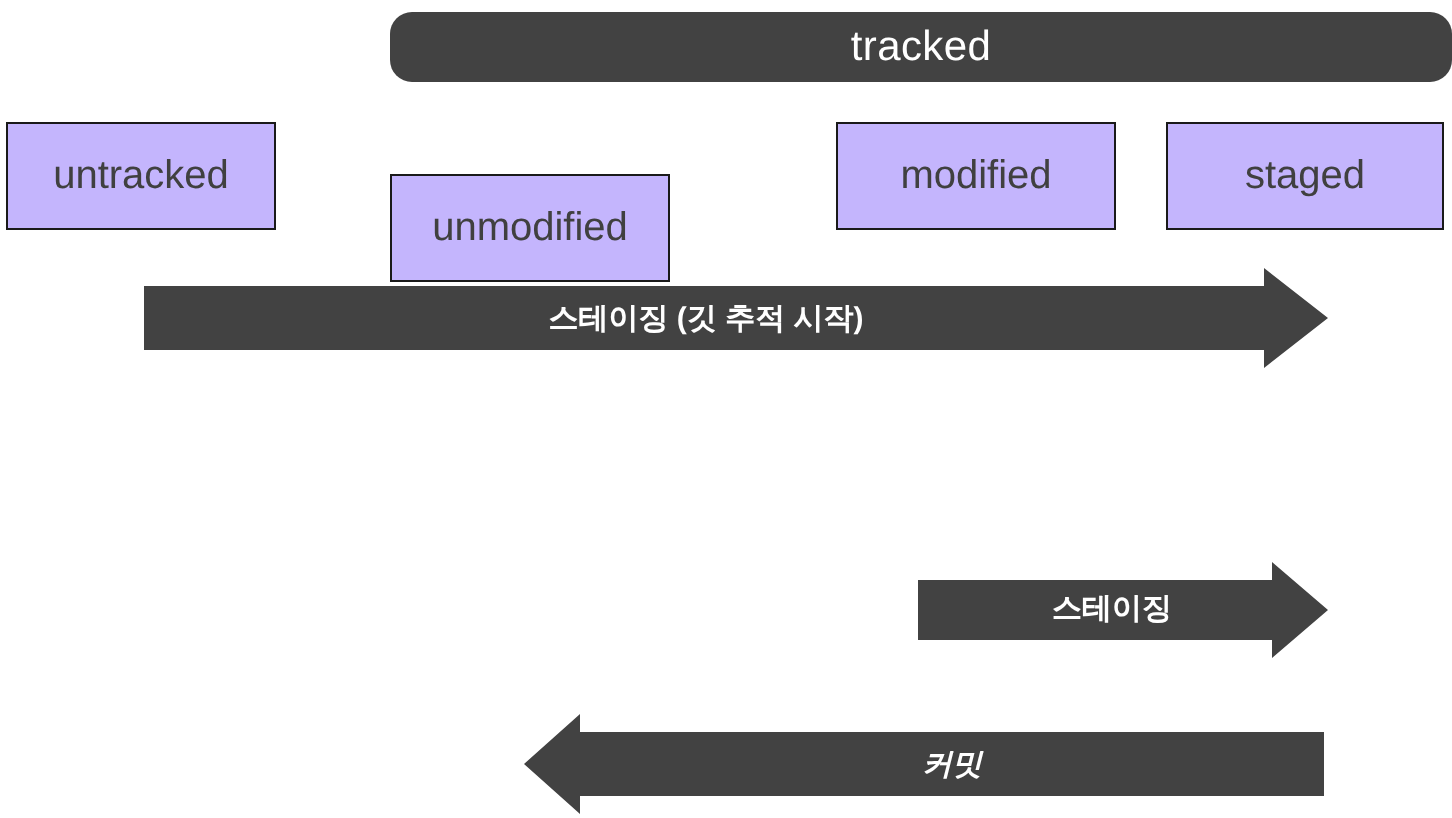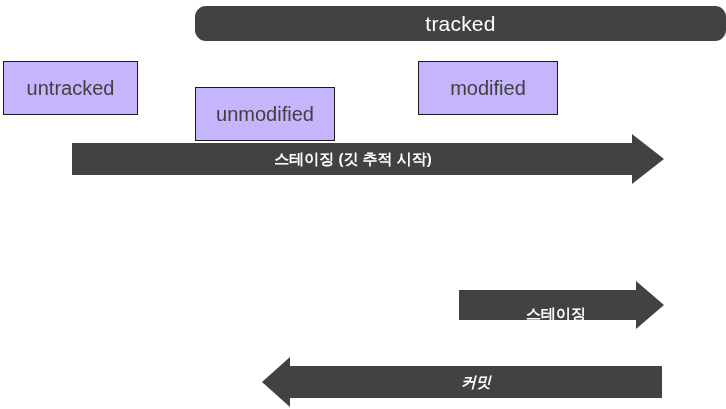--- a/index.html
+++ b/index.html
@@ -70,21 +70,21 @@
     white-space: nowrap;
   }
 
   .arrow-staging-track { left: 72px;  top: 134px; width: 592px; height: 50px; }
   .arrow-staging-track .arrow-label { top: 16px; left: 0px; right: 30px; }
 
   .arrow-modify { left: 262px; top: 206px; width: 200px; height: 48px; }
   .arrow-modify .arrow-label { top: 14px; left: 0px; right: 28px; }
 
   .arrow-staging { left: 459px; top: 281px; width: 205px; height: 48px; }
-  .arrow-staging .arrow-label { top: 14px; left: 17px; right: 28px; margin-top: 10px; }
+  .arrow-staging .arrow-label { top: 14px; left: 17px; right: 28px; }
 
   .arrow-commit { left: 262px; top: 357px; width: 400px; height: 50px; font-style: italic; }
   .arrow-commit .arrow-label { top: 16px; left: 28px; right: 0px; }
 </style>
 </head>
 <body>
 
 <div id="canvas">
 
   <div class="tracked-band">
@@ -96,20 +96,23 @@
   </div>
 
   <div class="state-box box-unmodified">
     <span>unmodified</span>
   </div>
 
   <div class="state-box box-modified">
     <span>modified</span>
   </div>
 
+  <div class="state-box box-staged">
+    <span>staged</span>
+  </div>
 
   <div class="arrow arrow-staging-track">
     <svg width="592" height="50" viewBox="0 0 592 50" xmlns="http://www.w3.org/2000/svg">
       <path d="M0,9 L560,9 L560,0 L592,25 L560,50 L560,41 L0,41 Z" fill="#424242"></path>
     </svg>
     <span class="arrow-label">스테이징 (깃 추적 시작)</span>
   </div>
 
 
   <div class="arrow arrow-staging">

